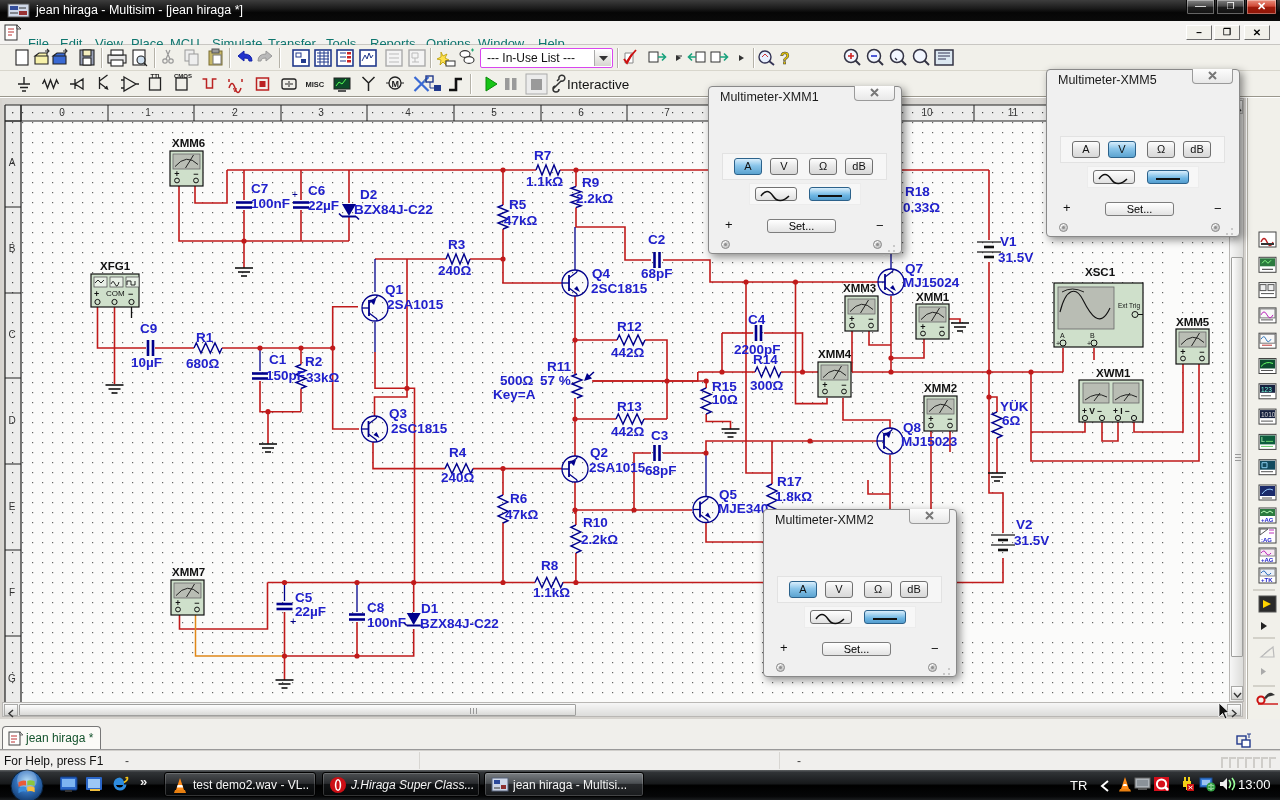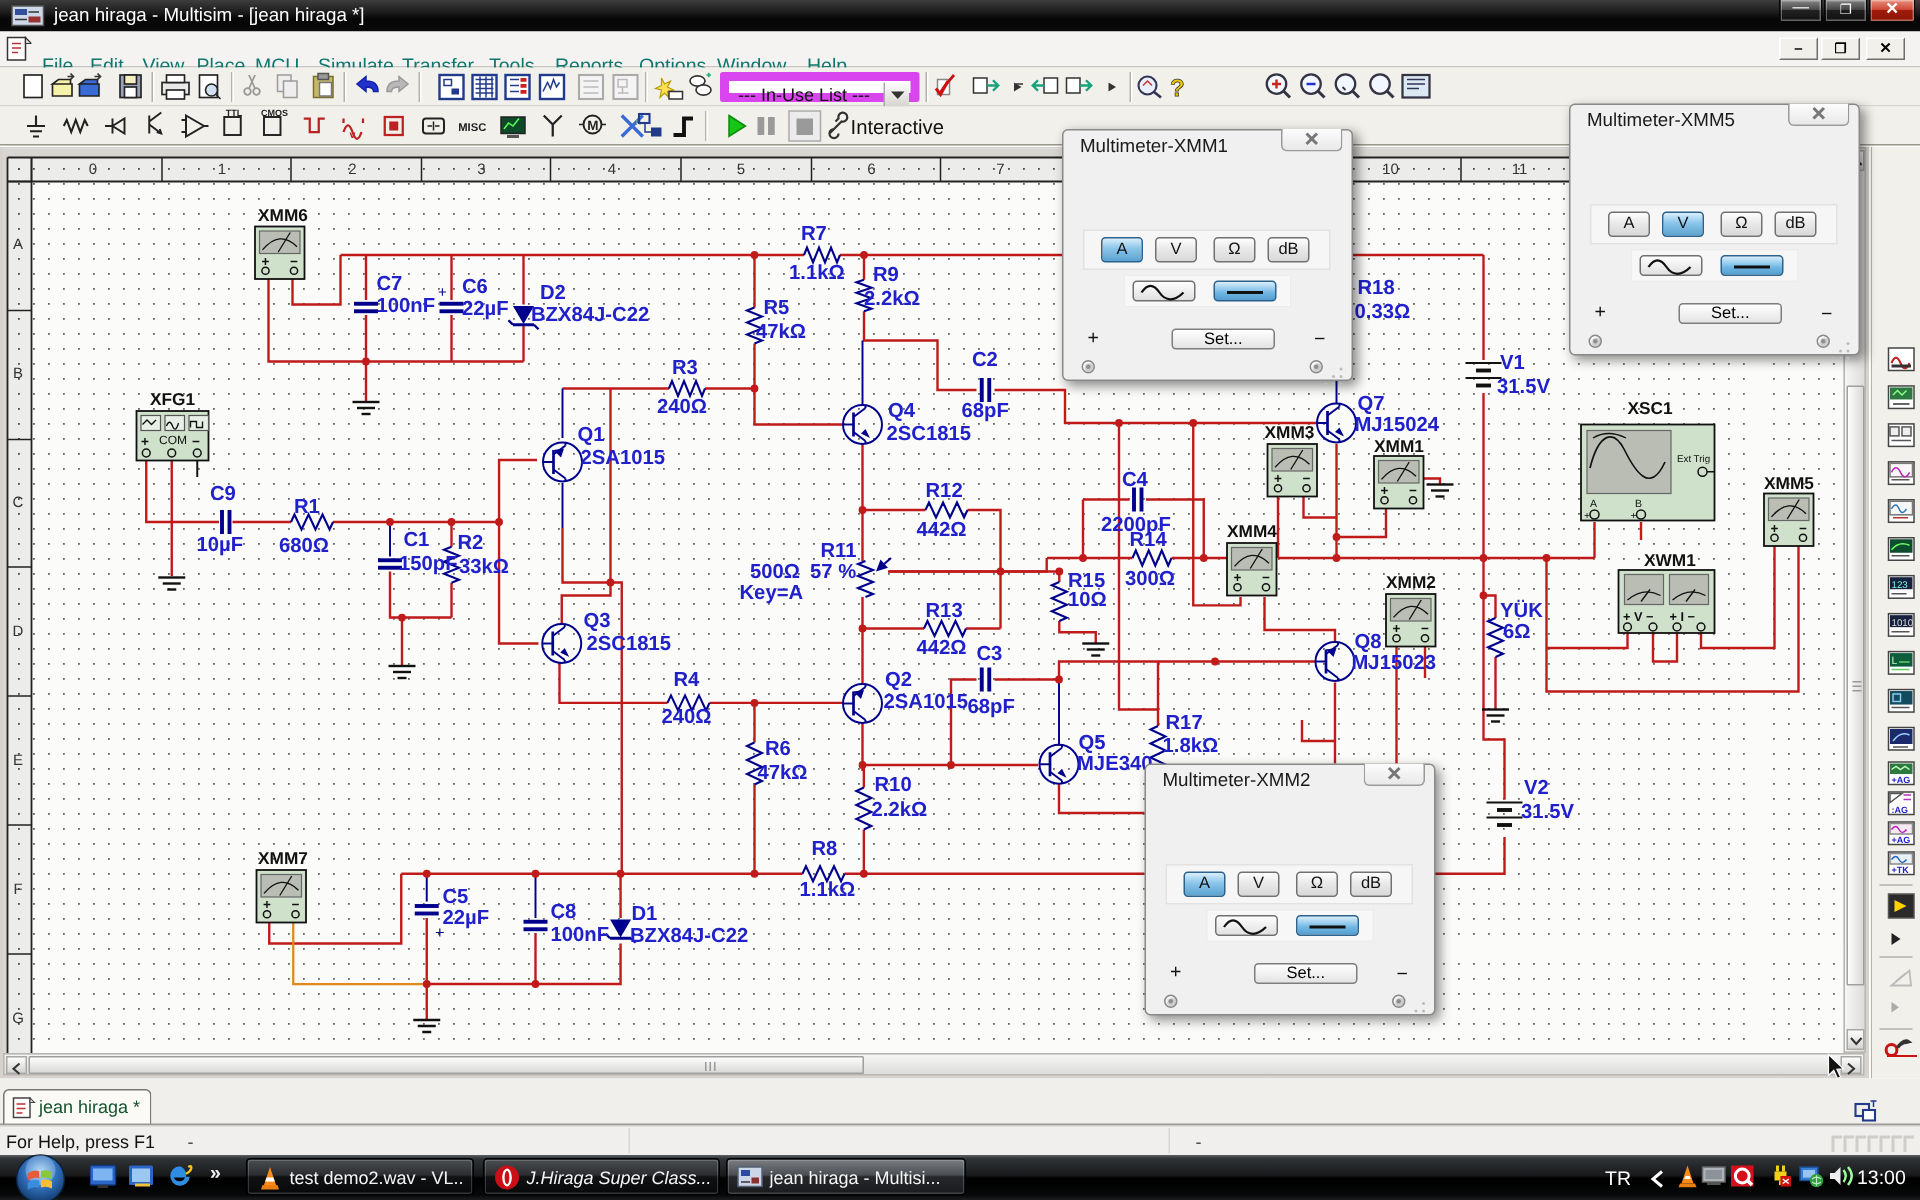--- a/index.html
+++ b/index.html
@@ -13,21 +13,21 @@
 .mdibtn{position:absolute;top:4px;width:26px;height:15px;background:#f1f0ea;border:1px solid #888;border-color:#fff #6e6e6e #6e6e6e #fff;color:#000;font-size:10px;text-align:center;line-height:13px;font-weight:bold}
 .dlg{position:absolute;width:194px;height:168px;background:#f0f0f0;border:1px solid #898989;border-radius:4px;box-shadow:3px 3px 8px rgba(0,0,0,.45)}
 .dlg .ttl{position:absolute;left:11px;top:3px;font-size:12.5px;color:#1a1a1a}
 .dlg .cls{position:absolute;right:6px;top:-1px;width:41px;height:15px;background:linear-gradient(#fdfdfd,#e8e8e8);border:1px solid #9a9a9a;border-top:none;border-radius:0 0 4px 4px;text-align:center;line-height:13px;font-size:10px;color:#555;font-weight:bold}
 .dlg .scr{position:absolute;left:8px;top:25px;width:176px;height:30px;background:#f6f6f6;border:1px solid;border-color:#7e7e7e #fff #fff #7e7e7e}
 .dlg .scr .blk{position:absolute;left:2px;top:2px;right:2px;bottom:2px;background:#050505;color:#fff;font-size:16px;text-align:center;line-height:24px}
 .dlg .btn{position:absolute;width:28px;height:17px;border:1px solid #707070;border-radius:3px;background:linear-gradient(#fefefe,#e9e9e9 45%,#d8d8d8);font-size:11px;text-align:center;line-height:15px;color:#111}
 .dlg .btn.on{background:linear-gradient(#d9eefc,#8ac5ea 45%,#5ba3d0);border-color:#2c628b}
 .dlg .wav{position:absolute;width:42px;height:14px;border:1px solid #707070;border-radius:3px;background:linear-gradient(#fefefe,#e0e0e0)}
 .dlg .wav.on{background:linear-gradient(#d9eefc,#6fb7e4 60%,#549dce);border-color:#2c628b}
-.dlg .set{position:absolute;left:72px;top:132px;width:69px;height:14px;border:1px solid #7d7d7d;border-radius:3px;background:linear-gradient(#fff,#e3e3e3);font-size:11px;text-align:center;line-height:12px}
+.dlg .set{position:absolute;left:58px;top:132px;width:69px;height:14px;border:1px solid #7d7d7d;border-radius:3px;background:linear-gradient(#fff,#e3e3e3);font-size:11px;text-align:center;line-height:12px}
 .dlg .pm{position:absolute;font-size:13px;color:#111}
 .dlg .term{position:absolute;width:9px;height:9px;border-radius:50%;background:#cdcdcd;border:1px solid #8a8a8a;box-shadow:inset 1px 1px 1px #fff}
 .dlg .term i{position:absolute;left:2px;top:2px;width:3px;height:3px;border-radius:50%;background:#8f8f8f}
 #statusbar{position:absolute;left:0;top:750px;width:1280px;height:20px;background:#f0efed;border-top:1px solid #d0cecb;font-size:12px;color:#111}
 #taskbar{position:absolute;left:0;top:770px;width:1280px;height:30px;background:linear-gradient(180deg,#5e6163 0%,#303336 8%,#17191b 45%,#000 52%,#060708 88%,#1a1c1e 100%)}
 .tbtn{position:absolute;top:2px;height:25px;border-radius:3px;border:1px solid #000;background:linear-gradient(180deg,#4c4f52 0%,#2a2c2f 45%,#101214 50%,#070809 100%);box-shadow:inset 0 0 0 1px rgba(255,255,255,.18);color:#f5f5f5;font-size:12px}
 .tray{position:absolute;color:#fff;font-size:13px}
 </style></head><body>
 
 <div id="titlebar">
@@ -130,21 +130,21 @@
       <rect x="430" y="3" width="1" height="20" fill="#b5b2a8"></rect>
       <rect x="431" y="3" width="1" height="20" fill="#fff"></rect>
       <path d="M441,7 l2,4 4,-2 -2,4 4,2 -4,1 1,4 -3,-3 -3,3 1,-5 -4,-1 4,-2 z" fill="#ffe14d" stroke="#b89a00" stroke-width=".8"></path>
       <rect x="446" y="16" width="9" height="5" fill="#fff" stroke="#333"></rect>
       <g fill="#fff" stroke="#333" stroke-width="1.1">
         <ellipse cx="465" cy="9" rx="5" ry="3.4"></ellipse>
         <ellipse cx="469" cy="15" rx="5" ry="3.4"></ellipse>
         <path d="M471,5 l3,0 m-1.5,-1.5 l0,3" stroke="#2a7"></path>
       </g>
     </svg>
-<div class="abs" style="left:480px;top:3px;width:133px;height:20px;background:#fff;border:6px solid #d946ef;border-radius:2px">
+<div class="abs" style="left:480px;top:3px;width:133px;height:20px;background:#fff;border:1px solid #d946ef;border-radius:2px">
       <div class="abs" style="left:6px;top:2px;font-size:12px;color:#111">--- In-Use List ---</div>
       <div class="abs" style="right:1px;top:1px;width:17px;height:16px;background:linear-gradient(#fefefe,#d6d4cf);border-left:1px solid #aaa"><svg width="17" height="16">
           <path d="M4,6 l4.5,5 4.5,-5 z" fill="#333"></path>
         </svg></div>
     </div>
 <svg class="abs" style="left:615px;top:0" width="400" height="26">
 <rect x="2" y="3" width="1" height="20" fill="#b5b2a8"></rect>
       <rect x="3" y="3" width="1" height="20" fill="#fff"></rect>
       <path d="M10,8 h8 v10 h-8 z" fill="#fff" stroke="#888"></path>
       <path d="M11,18 l4,-6 6,-7" stroke="#cc1111" stroke-width="1.8" fill="none"></path>

